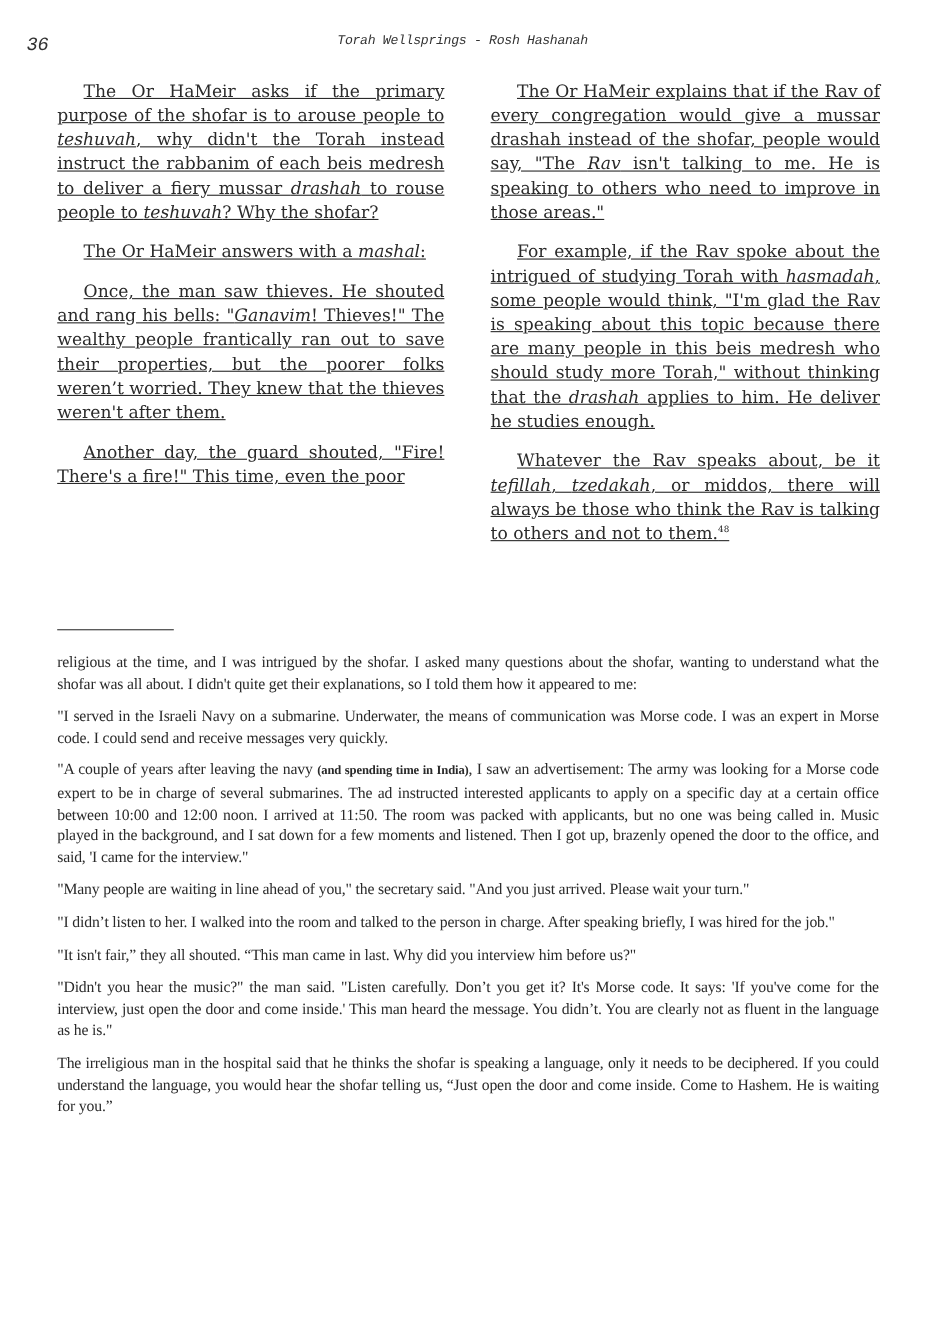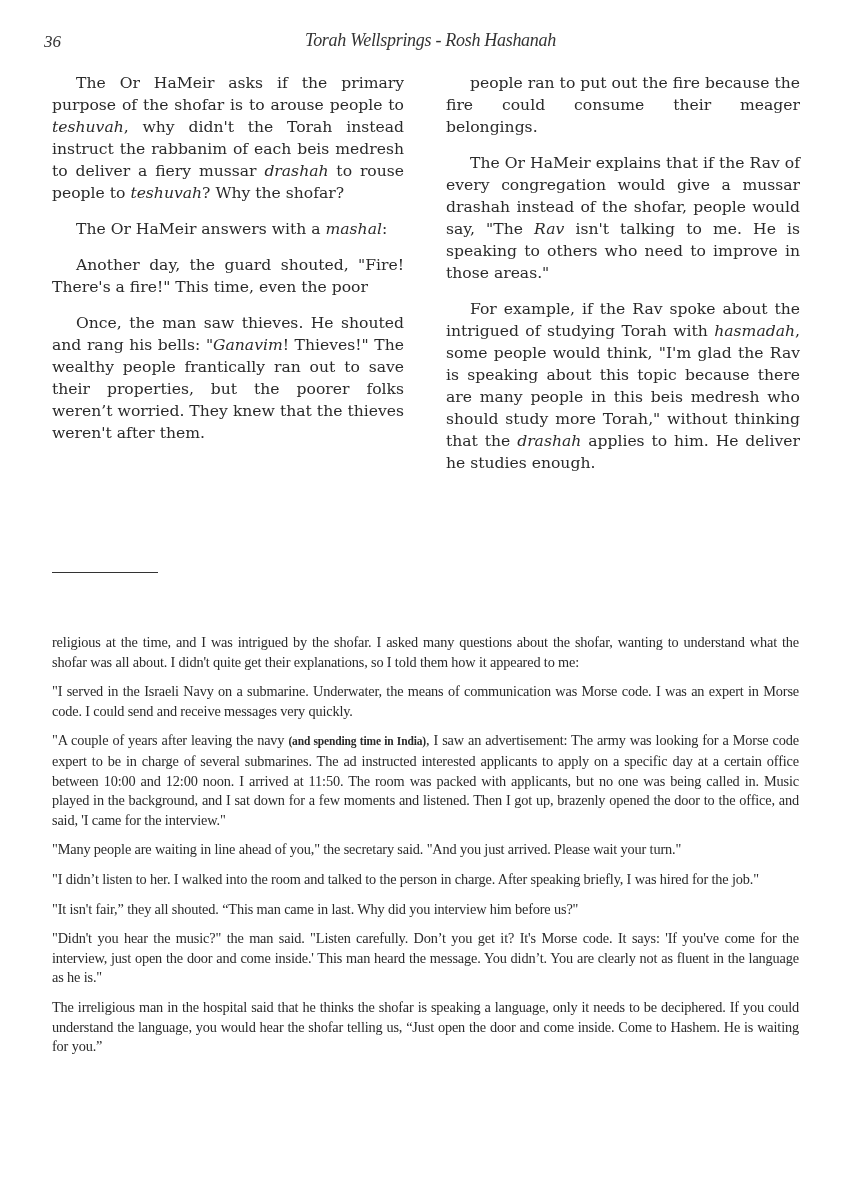--- a/index.html
+++ b/index.html
@@ -1,52 +1,52 @@
 <!DOCTYPE html>
 <html><head>
 <meta charset="utf-8">
 <style>
   html, body { margin: 0; padding: 0; background: #ffffff; }
   body { width: 849px; height: 1200px; position: relative; overflow: hidden; color: #231f20; }
   .page { position: absolute; left: 0; top: 0; width: 849px; height: 1200px; }
-  .header { position: absolute; top: 28px; left: 44px; right: 32px; height: 30px; font-family: Liberation Serif, serif; font-style: italic; }
+  .header { position: absolute; top: 28px; left: 24px; right: 32px; height: 30px; font-family: Liberation Mono, monospace; font-style: italic; }
   .page-number { position: absolute; left: 0; top: 4px; font-size: 17px; color: #333; }
-  .running-title { position: absolute; left: 0; right: 0; top: 2px; text-align: center; font-size: 18px; color: #333; letter-spacing: -0.3px; }
+  .running-title { position: absolute; left: 0; right: 0; top: 2px; text-align: center; font-size: 12px; color: #333; letter-spacing: -0.3px; }
   .columns { position: absolute; top: 72px; left: 52px; width: 747px; }
-  .col { position: absolute; top: 0; width: 352px; font-family: "DejaVu Serif", serif; font-size: 15.6px; line-height: 22px; text-align: justify; color: #2a2a2a; }
+  .col { position: absolute; top: 0; width: 352px; font-family: "DejaVu Serif", serif; font-size: 15.6px; line-height: 22px; text-align: justify; color: #2a2a2a; text-decoration: underline; }
   .col-left { left: 0; }
   .col-right { left: 394px; width: 354px; }
   .col p { margin: 0 0 14px 0; text-indent: 24px; hyphens: none; }
   .col em { font-style: italic; }
   sup.fn { font-size: 8px; vertical-align: 6px; line-height: 0; }
   .rule { position: absolute; left: 52px; top: 572px; width: 106px; height: 0; border-top: 1.3px solid #333; }
-  .footnotes { position: absolute; left: 52px; top: 593px; width: 747px; font-family: "Liberation Serif", serif; font-size: 14.3px; line-height: 19.6px; text-align: justify; color: #2a2a2a; letter-spacing: -0.15px; margin-top: 40px; }
+  .footnotes { position: absolute; left: 52px; top: 593px; width: 747px; font-family: "Liberation Serif", serif; font-size: 14.3px; line-height: 19.6px; text-align: justify; color: #2a2a2a; letter-spacing: -0.15px; }
   .footnotes p { margin: 0 0 10px 0; }
   .footnotes .small { font-size: 11.5px; font-weight: bold; }
 </style>
 </head>
 <body>
 
 <div class="page">
   <div class="header">
     <span class="page-number">36</span>
     <div class="running-title">Torah Wellsprings - Rosh Hashanah</div>
   </div>
 
   <div class="columns">
     <div class="col col-left">
         <p><span>The Or HaMeir asks if the primary purpose of the shofar is to arouse people to </span><em>teshuvah</em><span>, why didn't the Torah instead instruct the rabbanim of each beis medresh to deliver a fiery mussar </span><em>drashah</em><span> to rouse people to </span><em>teshuvah</em><span>? Why the shofar?</span></p>
         <p><span>The Or HaMeir answers with a </span><em>mashal</em><span>:</span></p>
+        <p><span>Once, the man saw thieves. He shouted and rang his bells: "</span><em>Ganavim</em><span>! Thieves!" The wealthy people frantically ran out to save their properties, but the poorer folks weren’t worried. They knew that the thieves weren't after them.</span></p>
         <p><span>Another day, the guard shouted, "Fire! There's a fire!" This time, even the poor</span></p>
-        <p><span>Once, the man saw thieves. He shouted and rang his bells: "</span><em>Ganavim</em><span>! Thieves!" The wealthy people frantically ran out to save their properties, but the poorer folks weren’t worried. They knew that the thieves weren't after them.</span></p>
       </div>
     <div class="col col-right">
-        <p><span>people ran to put out the fire because the fire could consume their meager belongings.</span></p>
         <p><span>The Or HaMeir explains that if the Rav of every congregation would give a mussar drashah instead of the shofar, people would say, "The </span><em>Rav</em><span> isn't talking to me. He is speaking to others who need to improve in those areas."</span></p>
         <p><span>For example, if the Rav spoke about the intrigued of studying Torah with </span><em>hasmadah</em><span>, some people would think, "I'm glad the Rav is speaking about this topic because there are many people in this beis medresh who should study more Torah," without thinking that the </span><em>drashah</em><span> applies to him. He deliver he studies enough.</span></p>
+        <p><span>Whatever the Rav speaks about, be it </span><em>tefillah</em><span>, </span><em>tzedakah</em><span>, or middos, there will always be those who think the Rav is talking to others and not to them.</span><sup class="fn">48</sup></p>
       </div>
   </div>
 
   <div class="rule"></div>
 
   <div class="footnotes">
       <p><span>religious at the time, and I was intrigued by the shofar. I asked many questions about the shofar, wanting to understand what the shofar was all about. I didn't quite get their explanations, so I told them how it appeared to me:</span></p>
       <p><span>"I served in the Israeli Navy on a submarine. Underwater, the means of communication was Morse code. I was an expert in Morse code. I could send and receive messages very quickly.</span></p>
       <p><span>"A couple of years after leaving the navy </span><span class="small">(and spending time in India)</span><span>, I saw an advertisement: The army was looking for a Morse code expert to be in charge of several submarines. The ad instructed interested applicants to apply on a specific day at a certain office between 10:00 and 12:00 noon. I arrived at 11:50. The room was packed with applicants, but no one was being called in. Music played in the background, and I sat down for a few moments and listened. Then I got up, brazenly opened the door to the office, and said, 'I came for the interview."</span></p>
       <p><span>"Many people are waiting in line ahead of you," the secretary said. "And you just arrived. Please wait your turn."</span></p>

